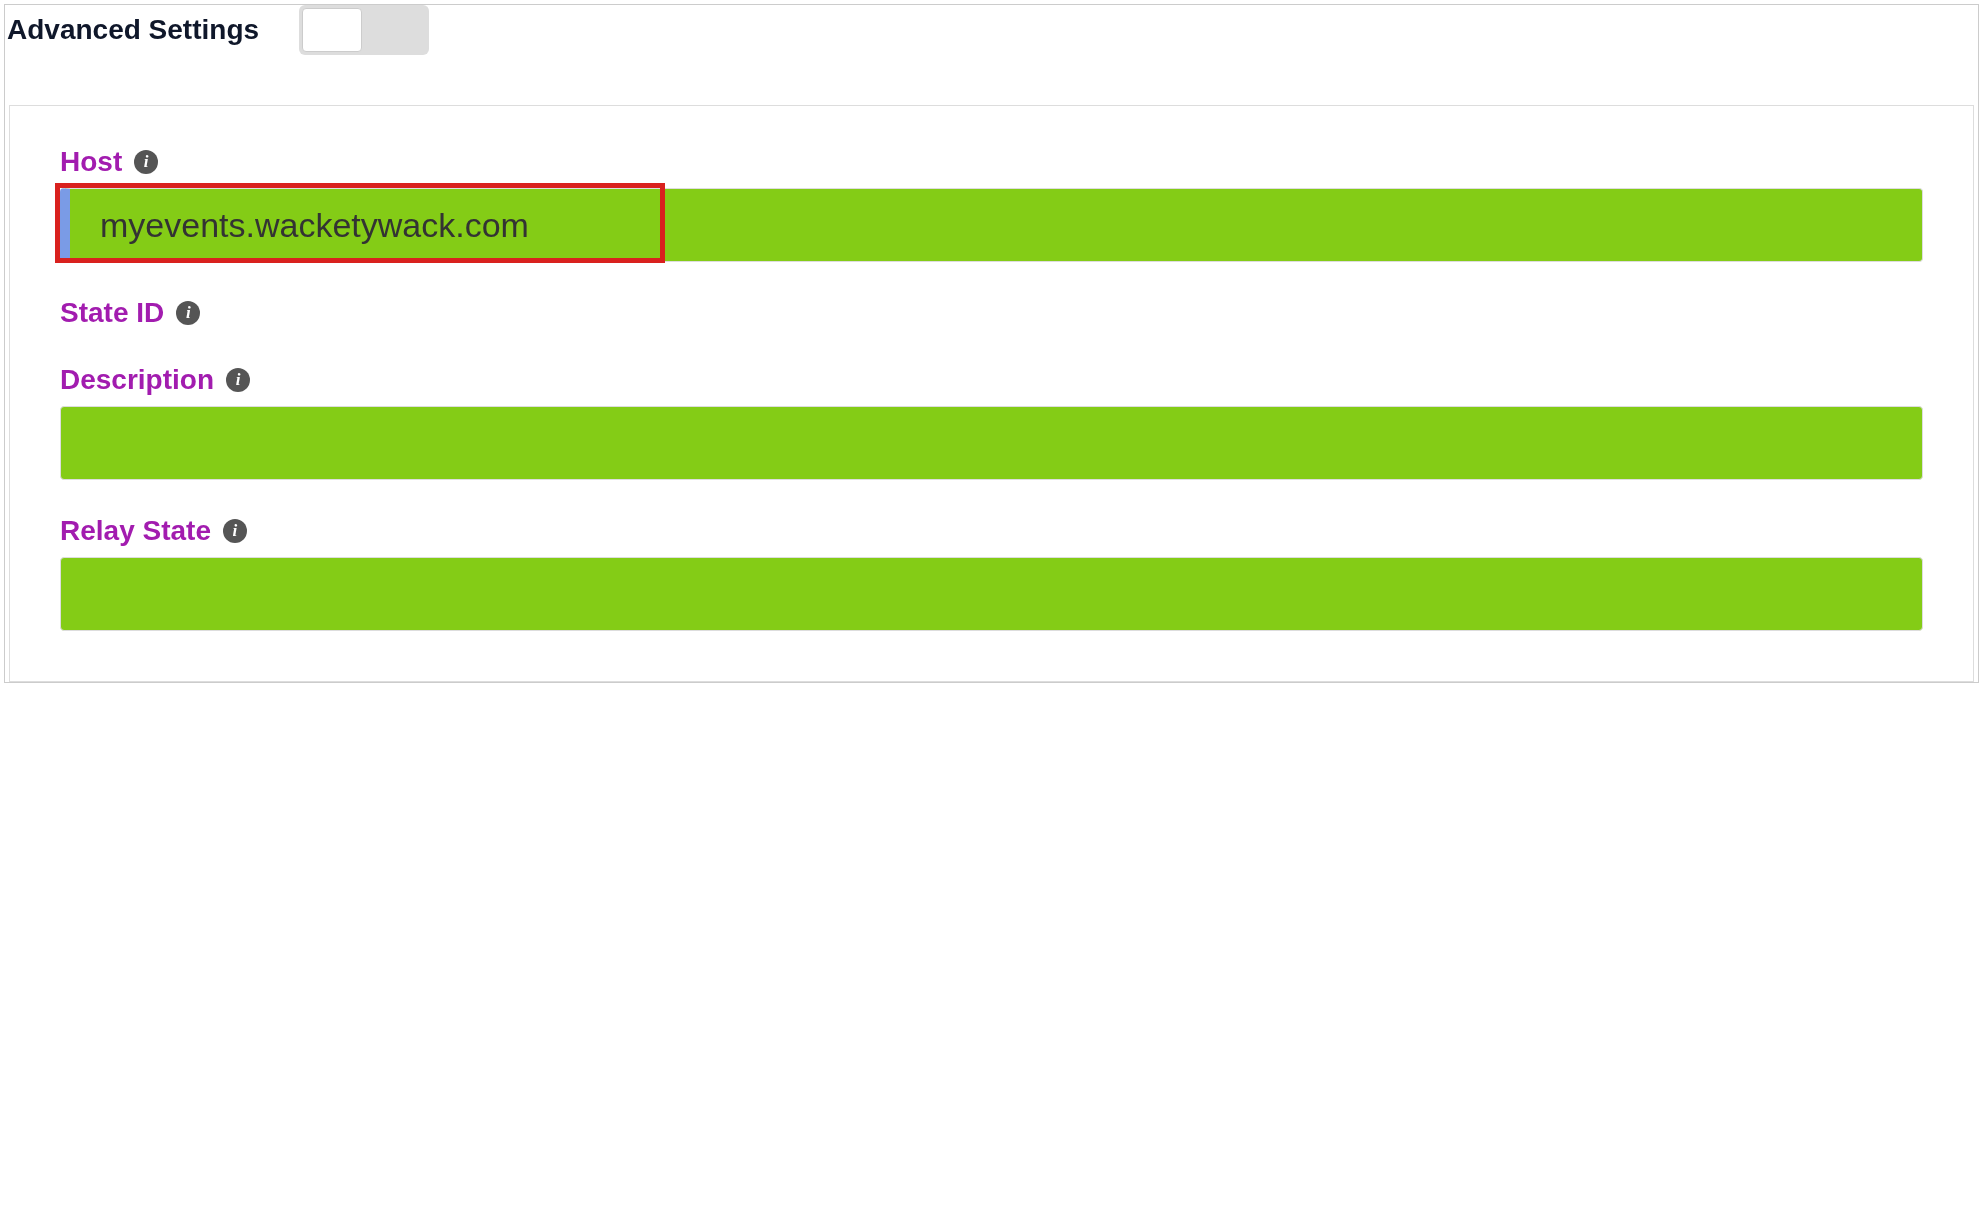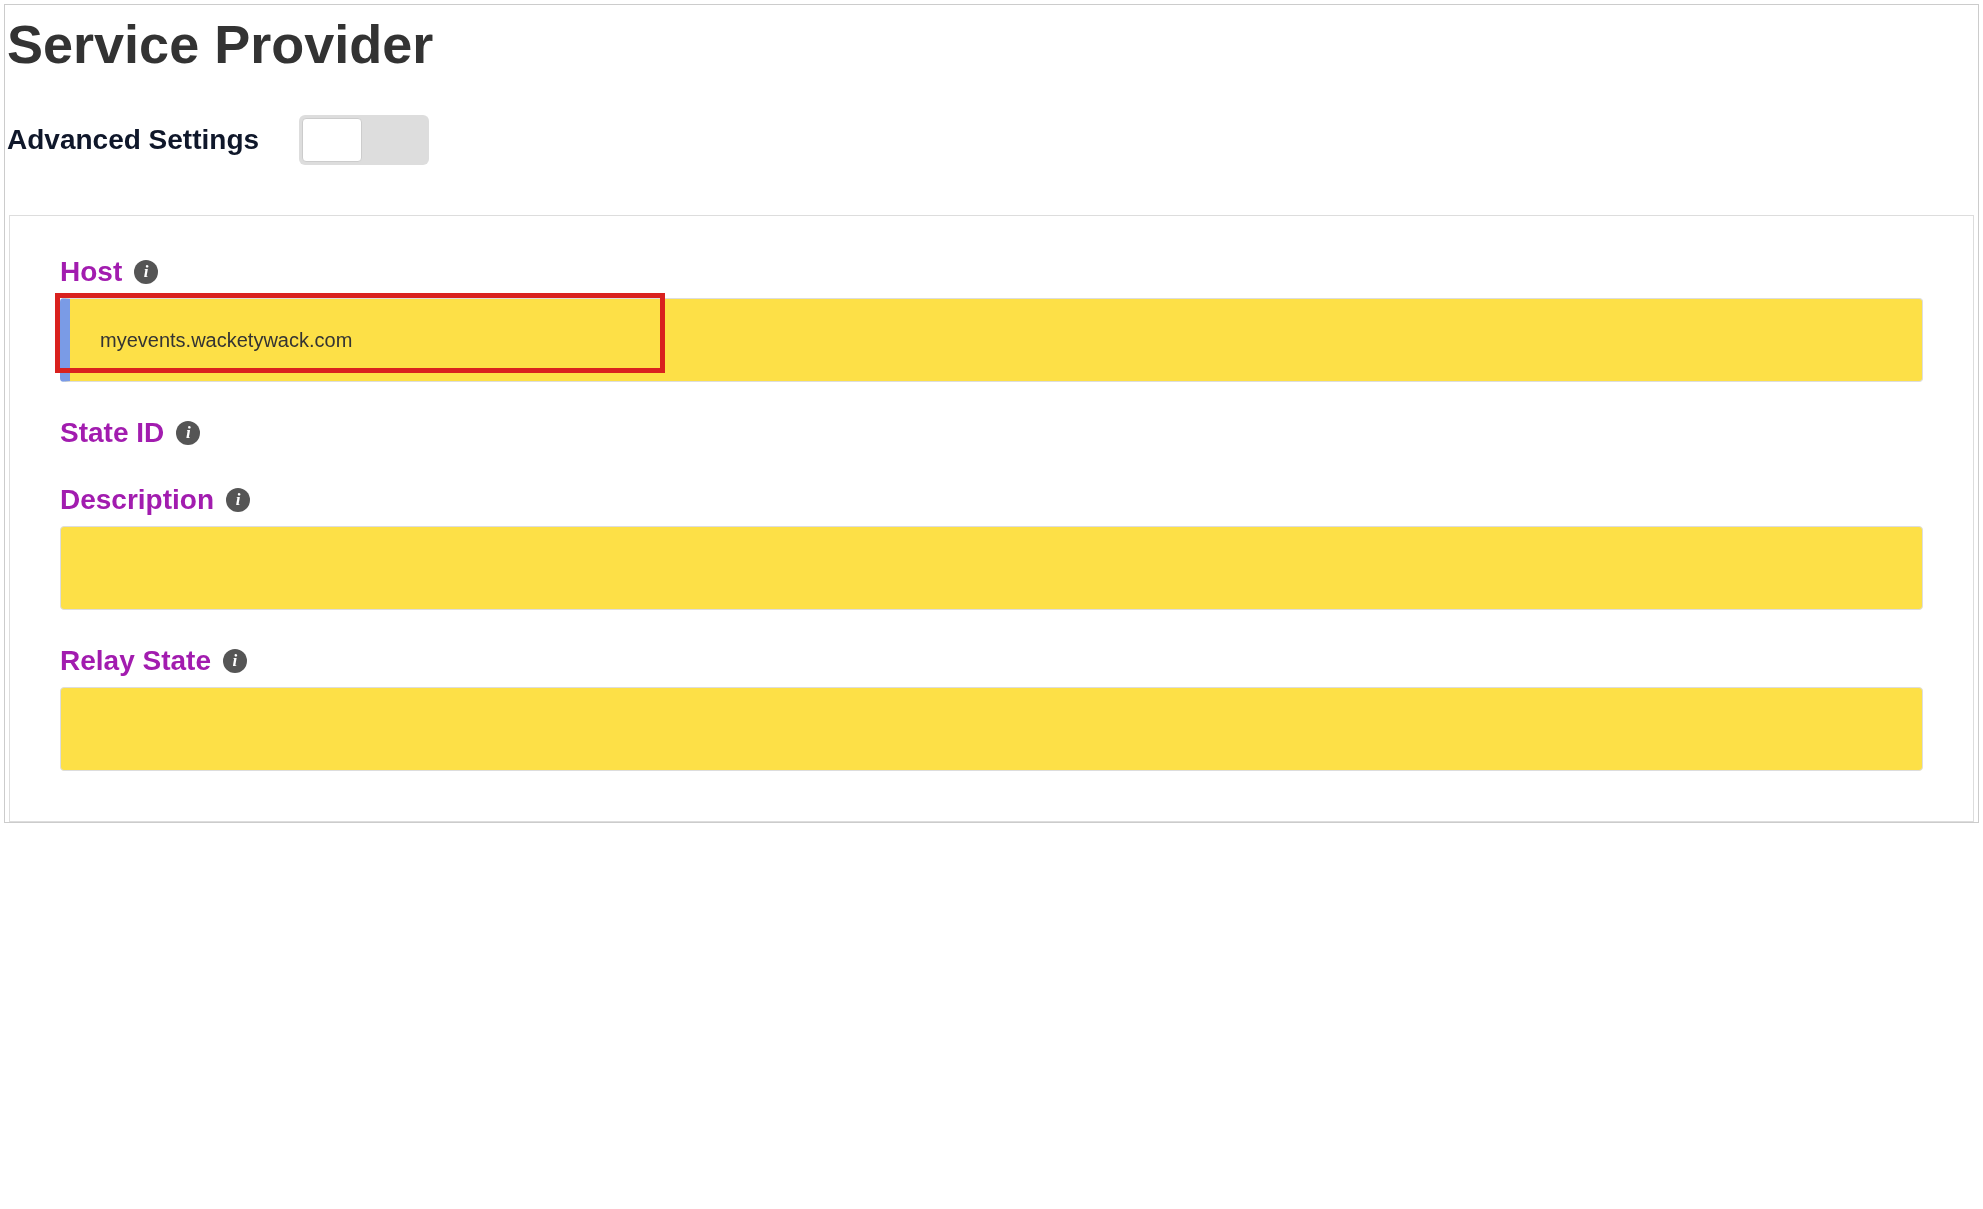--- a/index.html
+++ b/index.html
@@ -107,28 +107,28 @@
       font-weight: bold;
       font-size: 17px;
       cursor: pointer;
     }
     .input-wrap {
       position: relative;
       width: 100%;
     }
     .text-input {
       width: 100%;
-      height: 84px;
+      height: 74px;
       border: 1px solid #ddd;
       border-left: 10px solid #7a9be6;
       border-radius: 4px;
-      font-size: 20px;
+      font-size: 34px;
       padding: 0 30px;
       color: #333;
-      background: #fde047;
+      background: #84cc16;
       outline: none;
     }
     .text-input.plain {
       border-left: 1px solid #ddd;
     }
     .red-highlight-host {
       position: absolute;
       top: -5px;
       left: -5px;
       height: 80px;
@@ -144,21 +144,20 @@
       width: 920px;
       border: 5px solid #d9211e;
       pointer-events: none;
     }
   </style>
 </head>
 <body>
 
 <div class="outer-frame">
 
-  <h1 class="page-title">Service Provider</h1>
 
   <div class="advanced-row">
     <span class="advanced-label">Advanced Settings</span>
     <div class="toggle">
       <div class="toggle-knob"></div>
     </div>
   </div>
 
 
   <div class="properties-box">

